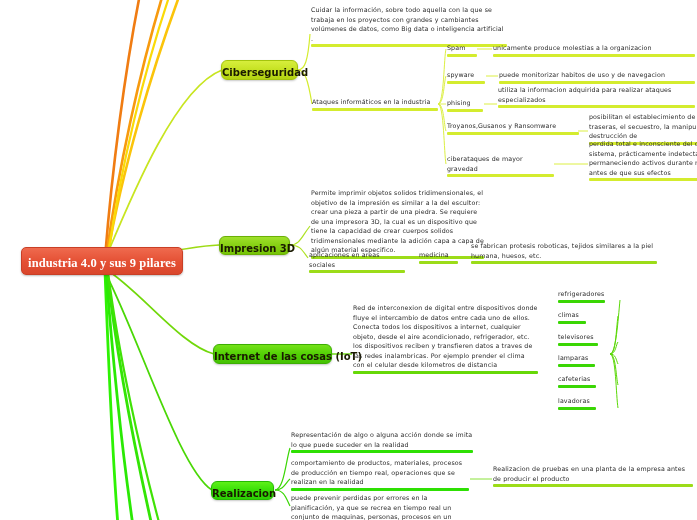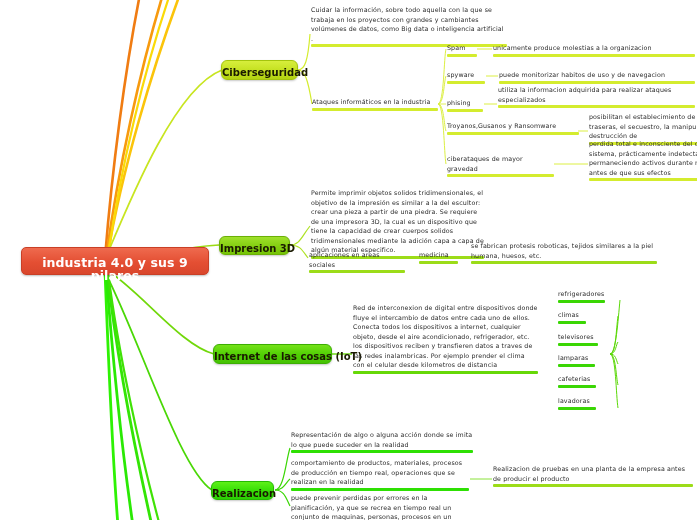--- a/index.html
+++ b/index.html
@@ -136,21 +136,21 @@
     <path d="M610,354 C616,354 616,360 618,364" stroke="#5ad806" stroke-width="1" fill="none"></path>
     <path d="M610,354 C616,354 616,378 618,385" stroke="#5ad806" stroke-width="1" fill="none"></path>
     <path d="M610,354 C616,354 616,396 618,408" stroke="#5ad806" stroke-width="1" fill="none"></path>
 
     <path d="M275,490 C284,490 286,460 290,448" stroke="#3ad604" stroke-width="1.2" fill="none"></path>
     <path d="M275,490 C284,490 286,482 290,479" stroke="#3ad604" stroke-width="1.2" fill="none"></path>
     <path d="M275,490 C284,490 286,498 290,506" stroke="#3ad604" stroke-width="1.2" fill="none"></path>
     <path d="M470,479 L492,479" stroke="#8ae23a" stroke-width="1" fill="none"></path>
   </svg>
 
-  <div class="central" style="left:21px;top:247px;width:188px;height:28px;">industria 4.0 y sus 9 pilares</div>
+  <div class="central" style="left:21px;top:247px;width:162px;height:28px;font-family:Liberation Serif, serif;">industria 4.0 y sus 9 pilares</div>
 
   <div class="node lime" style="left:221px;top:60px;width:77px;height:20px;">Ciberseguridad</div>
 
   <div class="leaf" style="left:311px;top:5px;width:196px;">
     <span>Cuidar la información, sobre todo aquella con la que se trabaja en los proyectos con grandes y cambiantes volúmenes de datos, como Big data o inteligencia artificial .</span>
     <span class="u lime"></span>
   </div>
 
   <div class="leaf" style="left:312px;top:97px;width:126px;">
     <span>Ataques informáticos en la industria</span>

